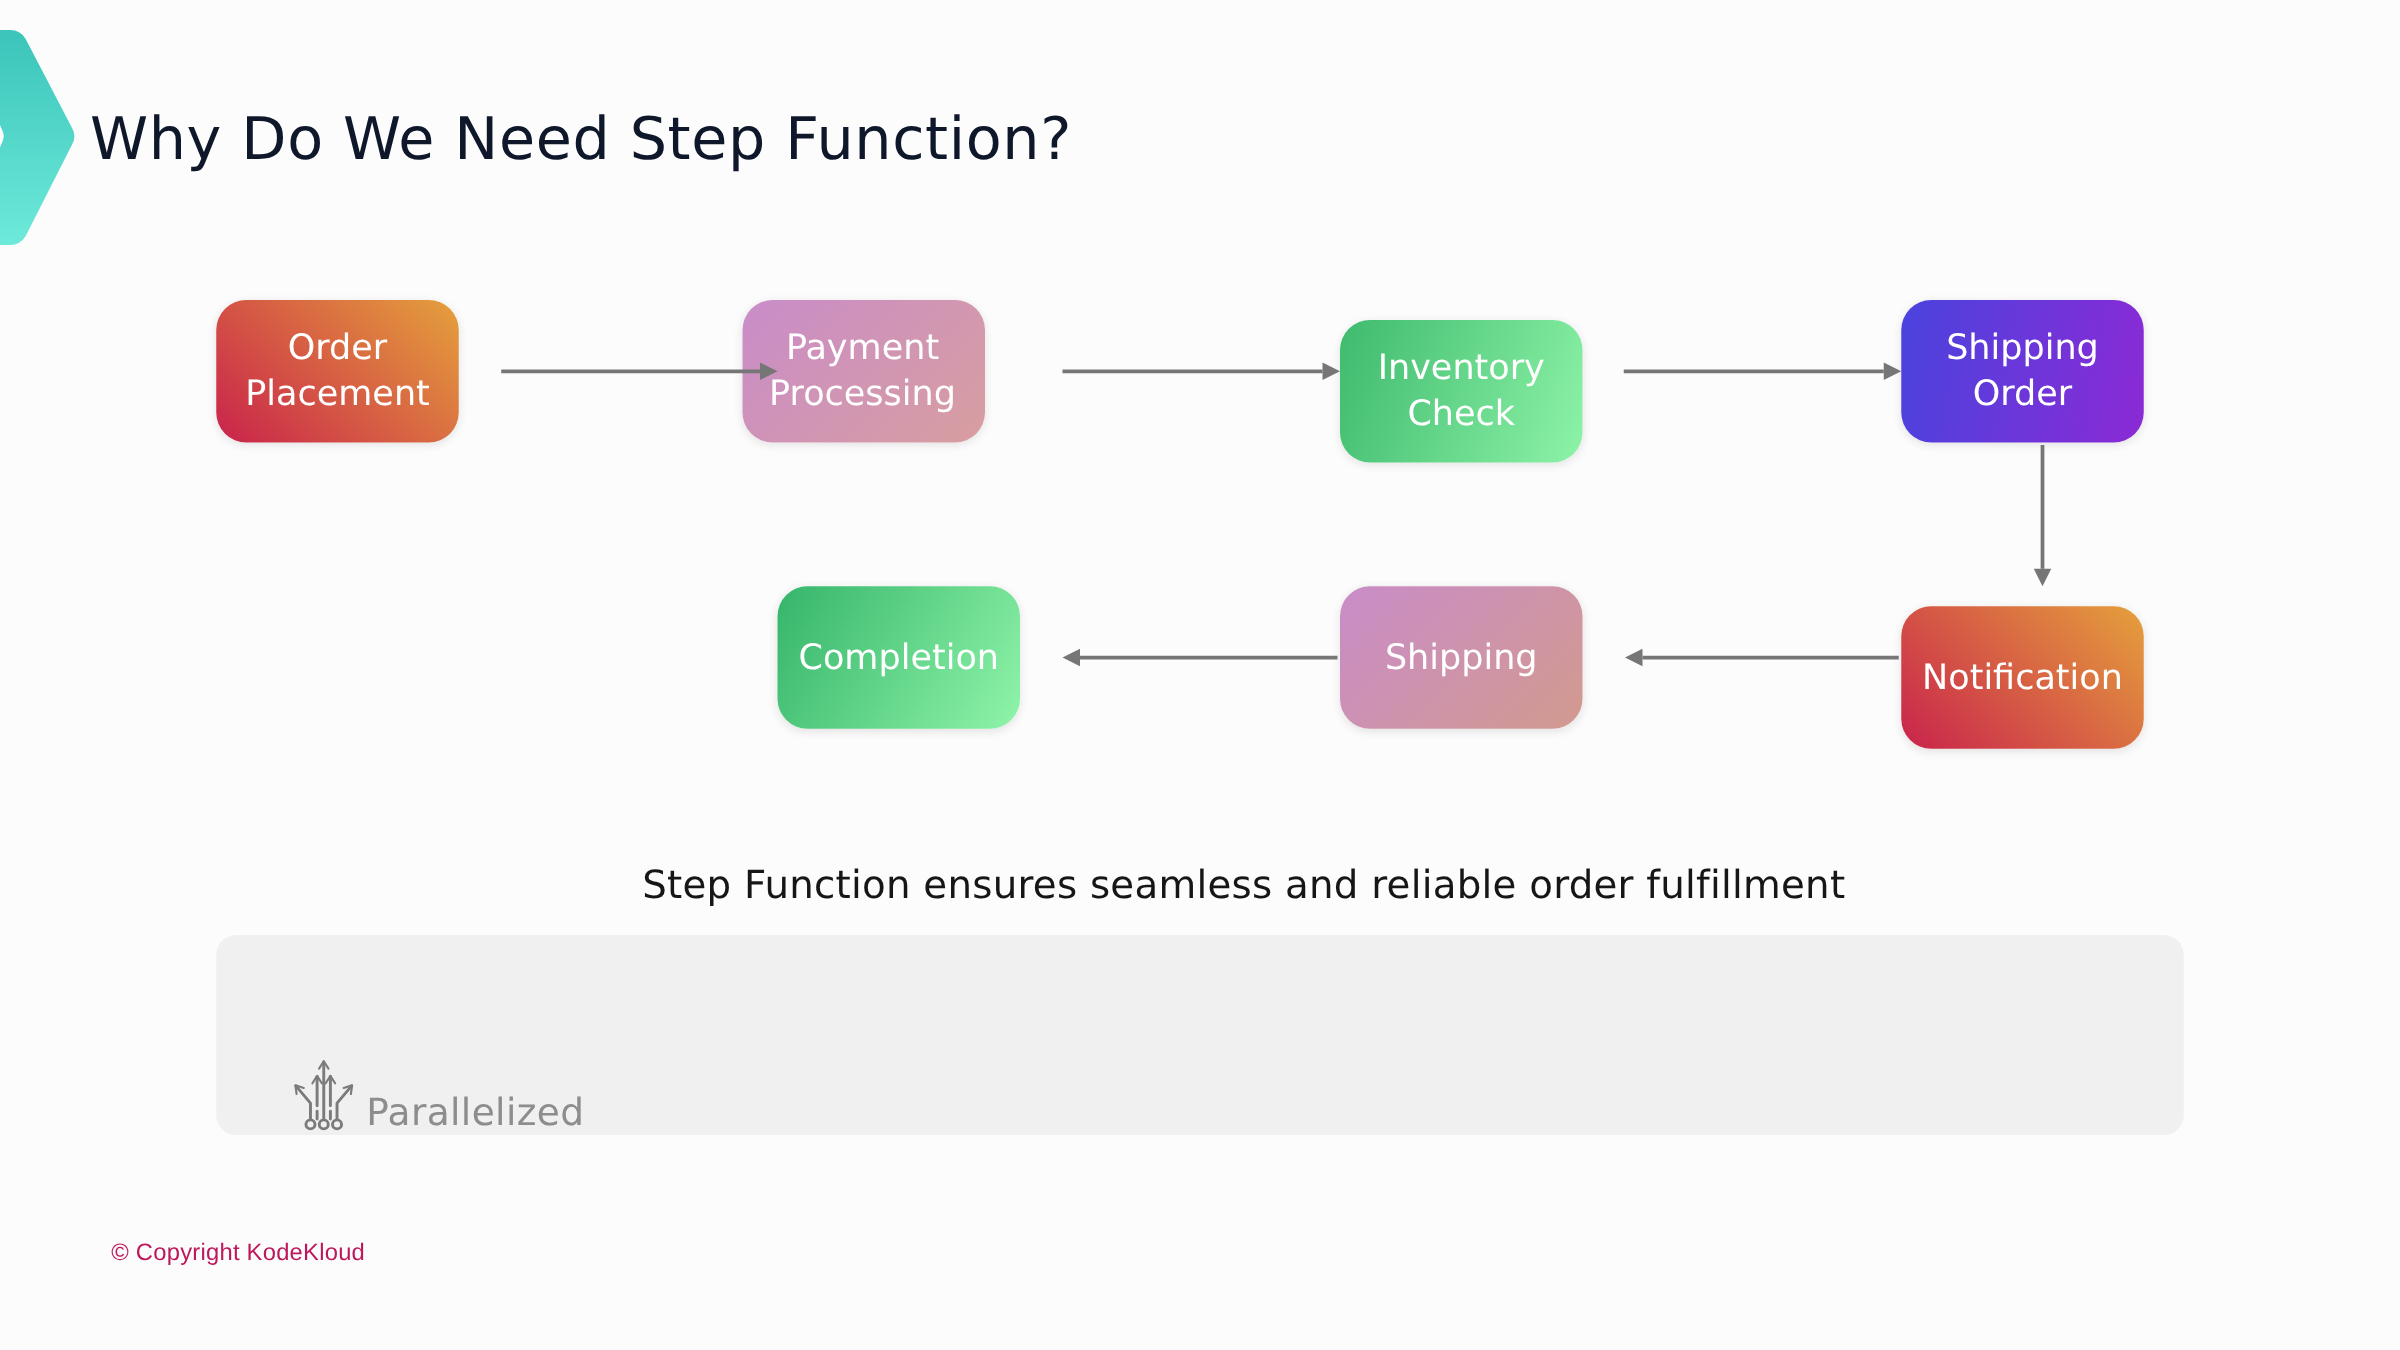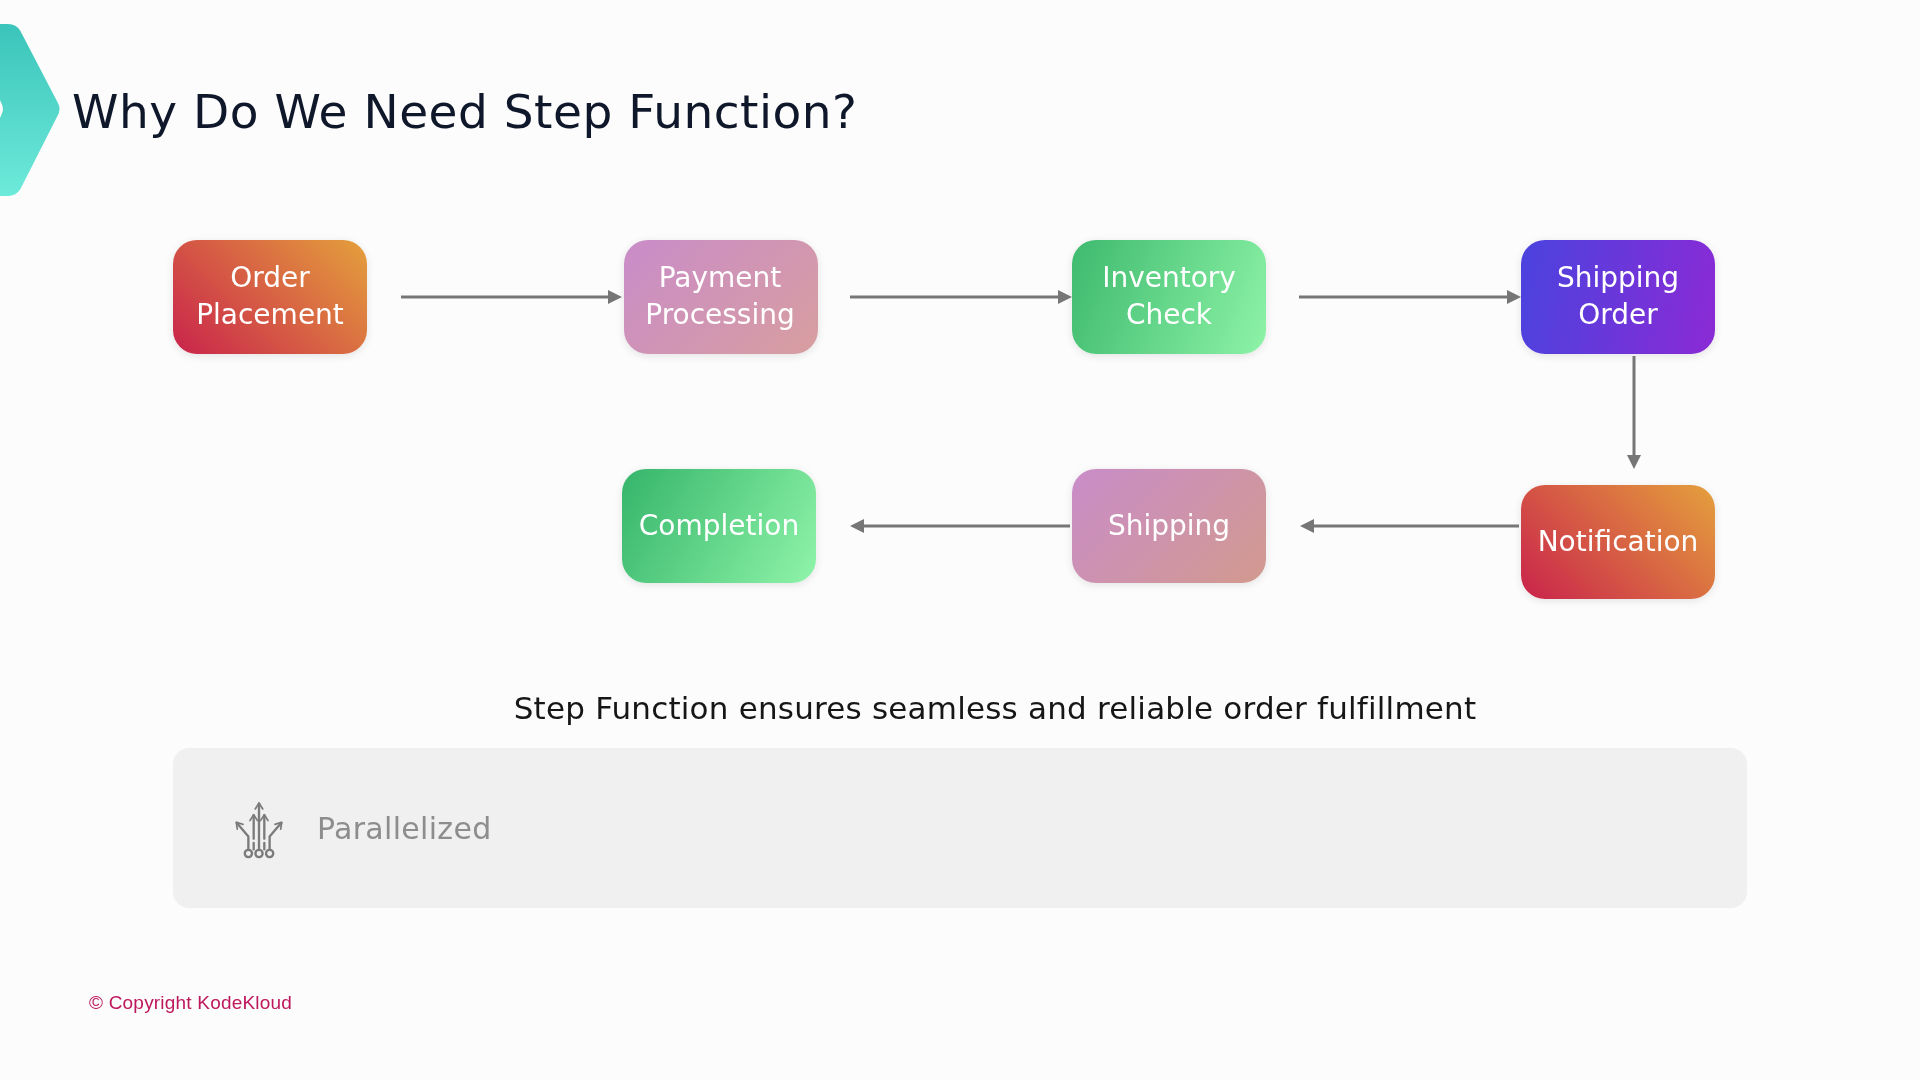--- a/index.html
+++ b/index.html
@@ -9,34 +9,34 @@
   .brand-chevron{position:absolute;left:0;top:20px;}
 
   .page-title{position:absolute;left:72px;top:84px;font-size:47px;font-weight:400;
     color:#0f172a;letter-spacing:.5px;white-space:nowrap;}
 
   .node{position:absolute;width:194px;height:114px;border-radius:24px;
     display:flex;align-items:center;justify-content:center;text-align:center;
     color:#ffffff;font-size:28px;line-height:1.32;padding:0 14px;box-sizing:border-box;
     box-shadow:0 2px 8px rgba(0,0,0,.10);}
   .n-order{left:173px;top:240px;}
-  .n-payment{left:624px;top:240px;padding-left:12px;}
+  .n-payment{left:594px;top:240px;padding-left:12px;}
   .n-inventory{left:1072px;top:240px;}
   .n-shiplabel{left:1521px;top:240px;}
   .n-completion{left:622px;top:469px;}
   .n-shipping{left:1072px;top:469px;}
   .n-notification{left:1521px;top:469px;margin-top:16px;}
 
   .arrows{position:absolute;left:0;top:0;width:1920px;height:1080px;pointer-events:none;}
 
   .caption{position:absolute;left:0;top:690px;width:1920px;text-align:center;
     font-size:31px;font-weight:500;color:#161616;letter-spacing:.2px;margin-left:35px;}
 
   .feature-panel{position:absolute;left:173px;top:748px;width:1574px;height:160px;
-    border-radius:16px;display:flex;align-items:center;padding-left:52px;box-sizing:border-box;gap:24px;}
+    border-radius:16px;display:flex;align-items:flex-end;padding-left:52px;box-sizing:border-box;}
   .feature-label{font-size:30px;letter-spacing:.3px;}
 
   .copyright{position:absolute;left:89px;top:992px;font-size:19px;color:#be185d;
     font-family:"Liberation Sans",sans-serif;letter-spacing:.2px;}
 </style>
 </head>
 <body style="background: rgb(252, 252, 252);">
 
 <div class="stage">
 
@@ -47,21 +47,21 @@
         <stop id="chev2" offset="1" stop-color="#6ce9d9"></stop>
       </linearGradient>
     </defs>
     <path fill="url(#chevGrad)" stroke="url(#chevGrad)" stroke-width="8" stroke-linejoin="round" d="M -26,8 L 8,8 Q 14,8 17,13 L 54,84 Q 57,89 54,94 L 17,167 Q 14,172 8,172 L -26,172 L 6,94 Q 8,89 6,84 Z"></path>
   </svg>
 
   <div class="page-title">Why Do We Need Step Function?</div>
 
   <div class="node n-order" style="background: linear-gradient(45deg, rgb(201, 35, 75), rgb(229, 160, 60));">Order Placement</div>
   <div class="node n-payment" style="background: linear-gradient(135deg, rgb(201, 140, 201), rgb(216, 158, 159));">Payment Processing</div>
-  <div class="node n-inventory" style="background: linear-gradient(110deg, rgb(62, 186, 110), rgb(141, 243, 167));">Inventory Check</div>
+  <div class="node n-inventory" style="background: linear-gradient(110deg, rgb(62, 186, 110), rgb(141, 243, 167)); margin-top: 16px;">Inventory Check</div>
   <div class="node n-shiplabel" style="background: linear-gradient(100deg, rgb(74, 67, 222), rgb(139, 42, 213));">Shipping Order</div>
   <div class="node n-shipping" style="background: linear-gradient(135deg, rgb(201, 140, 201), rgb(210, 154, 142));">Shipping</div>
   <div class="node n-completion" style="background: linear-gradient(120deg, rgb(53, 181, 106), rgb(143, 244, 169));">Completion</div>
   <div class="node n-notification" style="background: linear-gradient(45deg, rgb(201, 35, 75), rgb(229, 160, 60));">Notification</div>
 
   <svg class="arrows" viewBox="0 0 1920 1080">
     <g>
       <line class="flow-line" x1="401" y1="297" x2="608" y2="297" stroke-width="3" stroke="#767676"></line>
       <polygon class="flow-head" points="608,290 622,297 608,304" fill="#767676"></polygon>
     </g>

